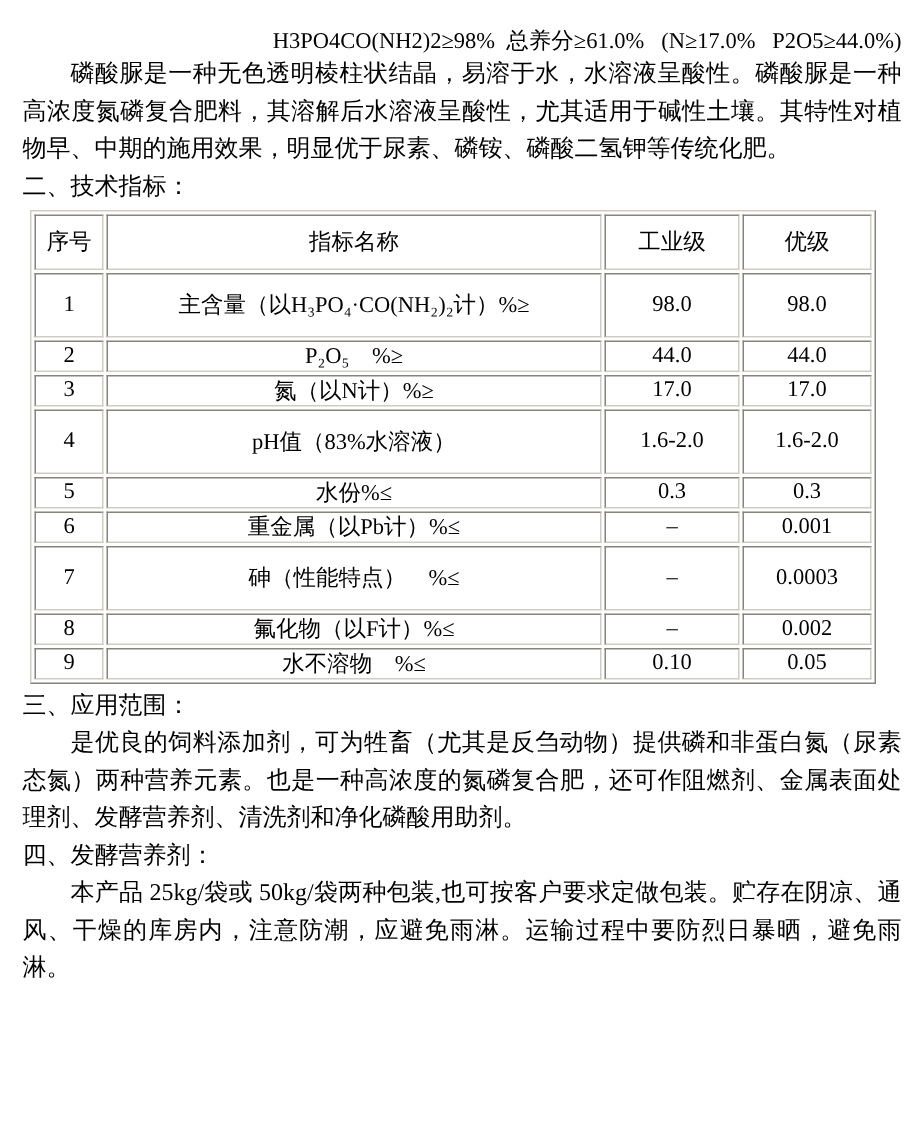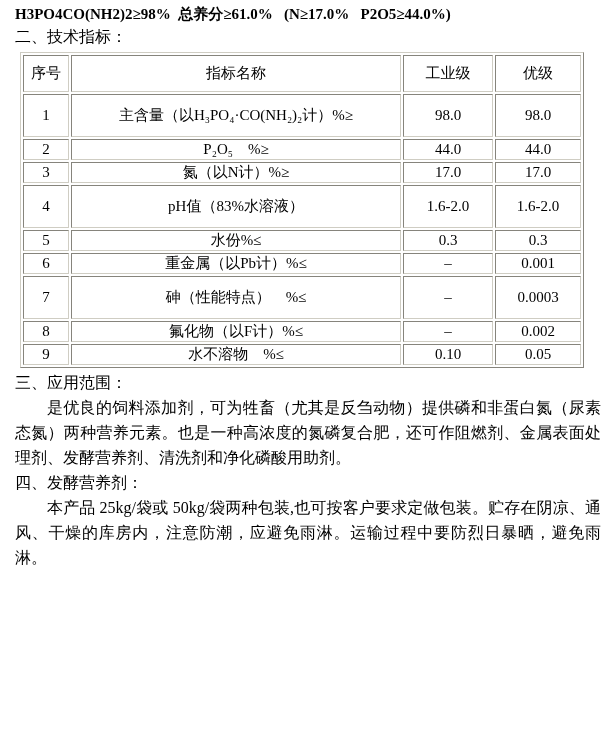--- a/index.html
+++ b/index.html
@@ -24,23 +24,25 @@
     letter-spacing: 1px;
   }
   .title-suffix {
     font-size: 19px;
     font-weight: bold;
     letter-spacing: 0;
     vertical-align: -2px;
   }
 
   .spec-line {
+    margin-top: 13px;
     font-size: 15px;
-    font-weight: bold;
+    font-weight: normal;
     white-space: pre-wrap;
+    text-align: right;
   }
 
   .heading {
     font-size: 16px;
     line-height: 25px;
     margin: 0;
     font-weight: normal;
   }
   .heading.first { margin-top: 20px; }
 
@@ -81,20 +83,21 @@
   .col-pre  { width: 86px; }
 </style>
 </head>
 <body>
 
 <div class="page">
 
 
   <div class="spec-line">H3PO4CO(NH2)2≥98%  总养分≥61.0%   (N≥17.0%   P2O5≥44.0%)</div>
 
+  <p class="para">磷酸脲是一种无色透明棱柱状结晶，易溶于水，水溶液呈酸性。磷酸脲是一种高浓度氮磷复合肥料，其溶解后水溶液呈酸性，尤其适用于碱性土壤。其特性对植物早、中期的施用效果，明显优于尿素、磷铵、磷酸二氢钾等传统化肥。</p>
 
   <div class="heading">二、技术指标：</div>
 
   <table class="spec-table">
     <colgroup>
       <col class="col-no">
         <col class="col-name">
         <col class="col-ind">
         <col class="col-pre">
     </colgroup>

